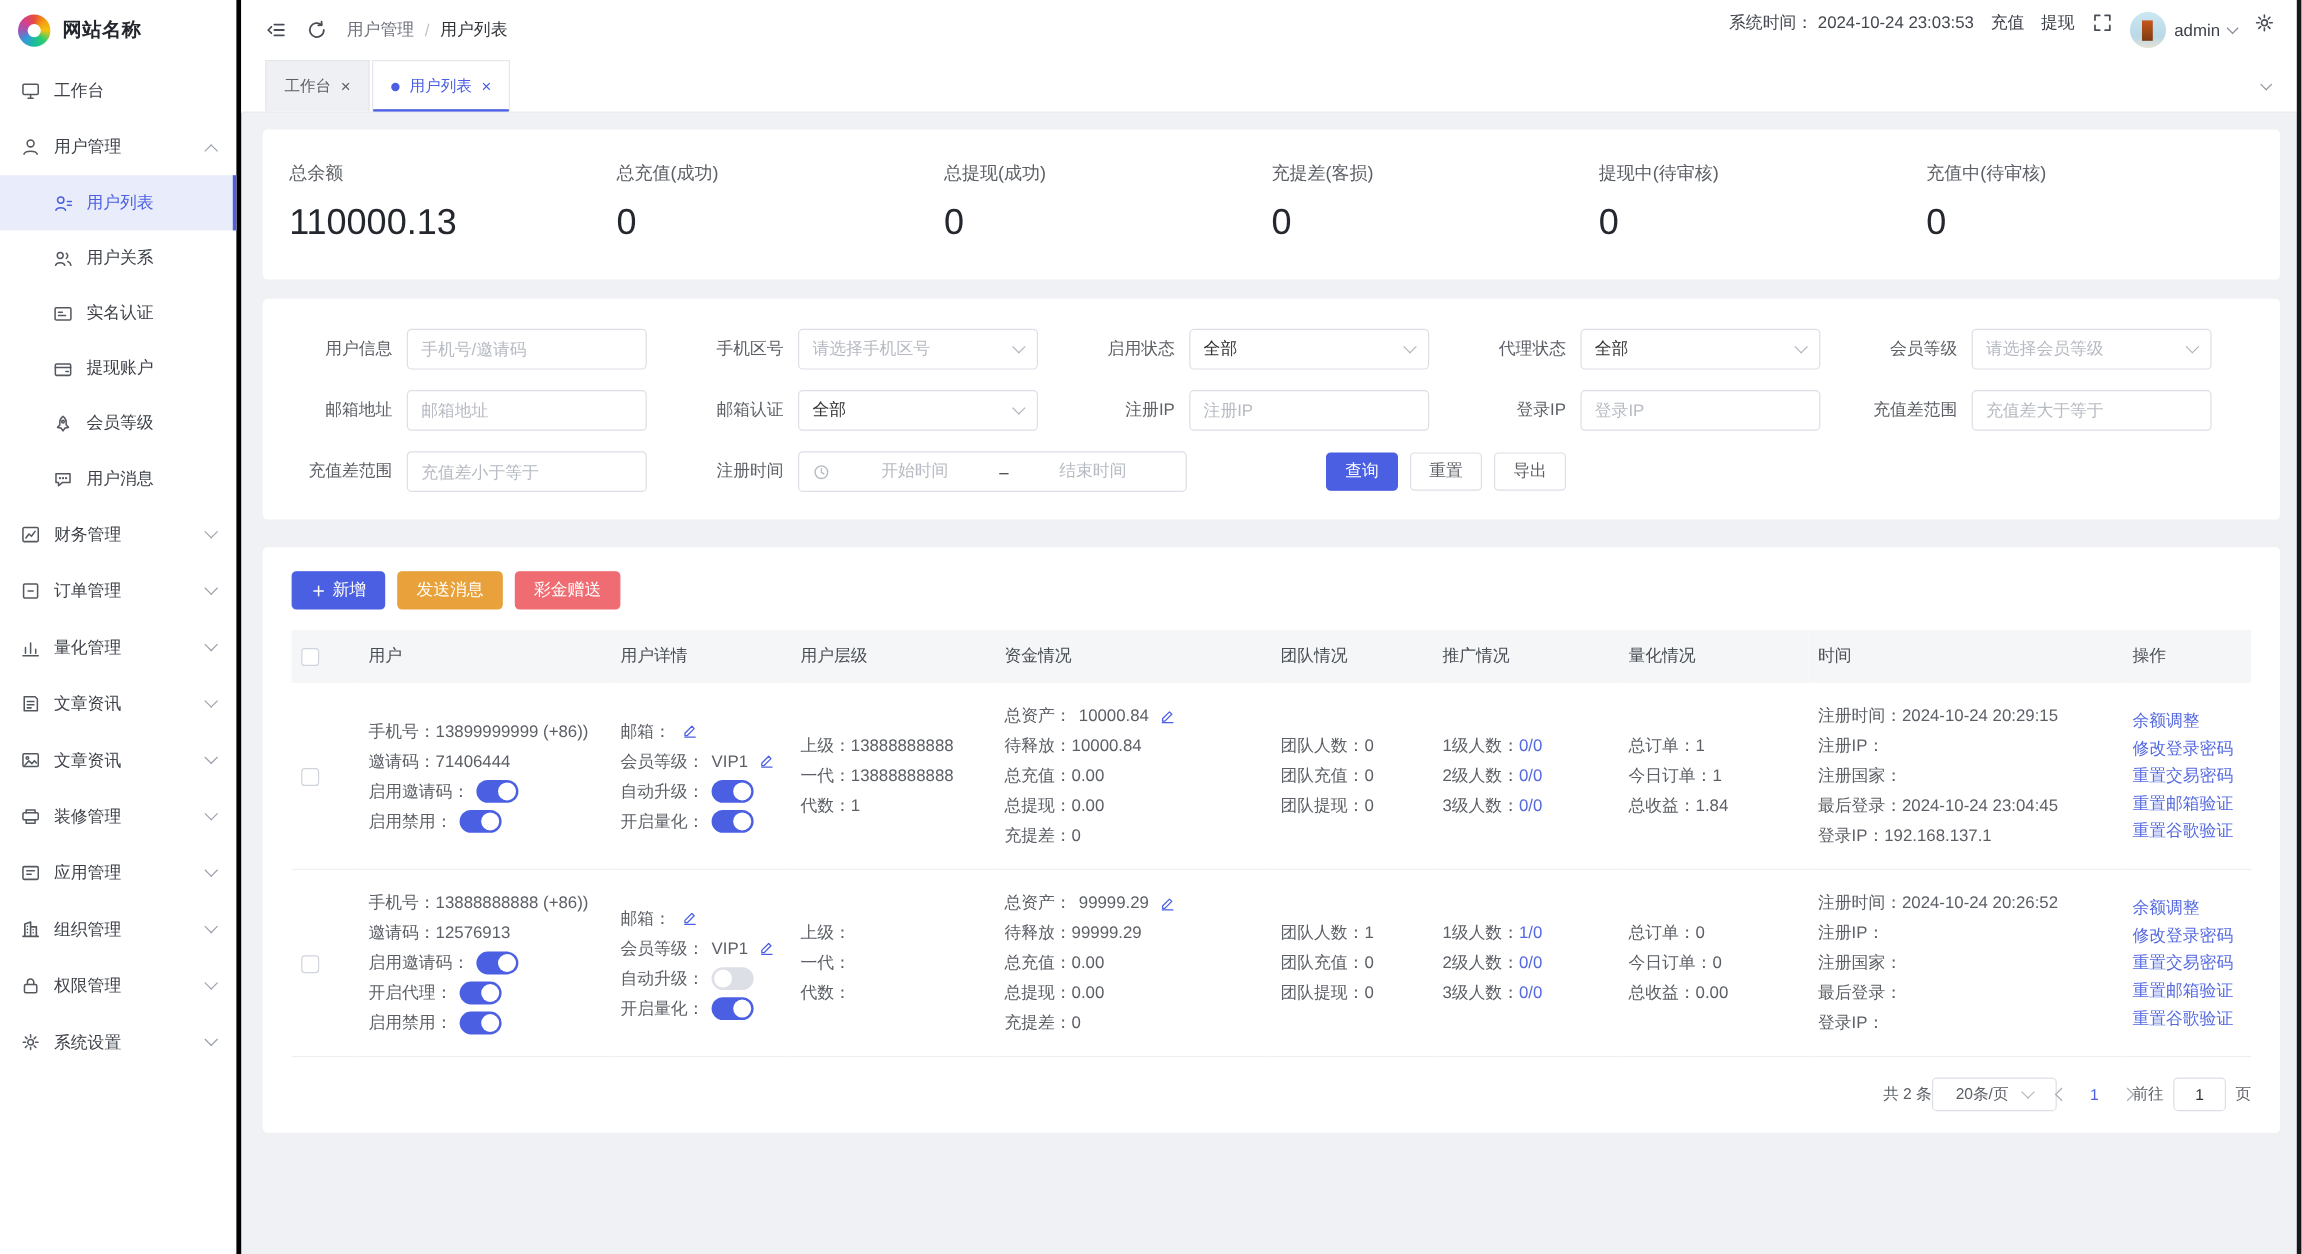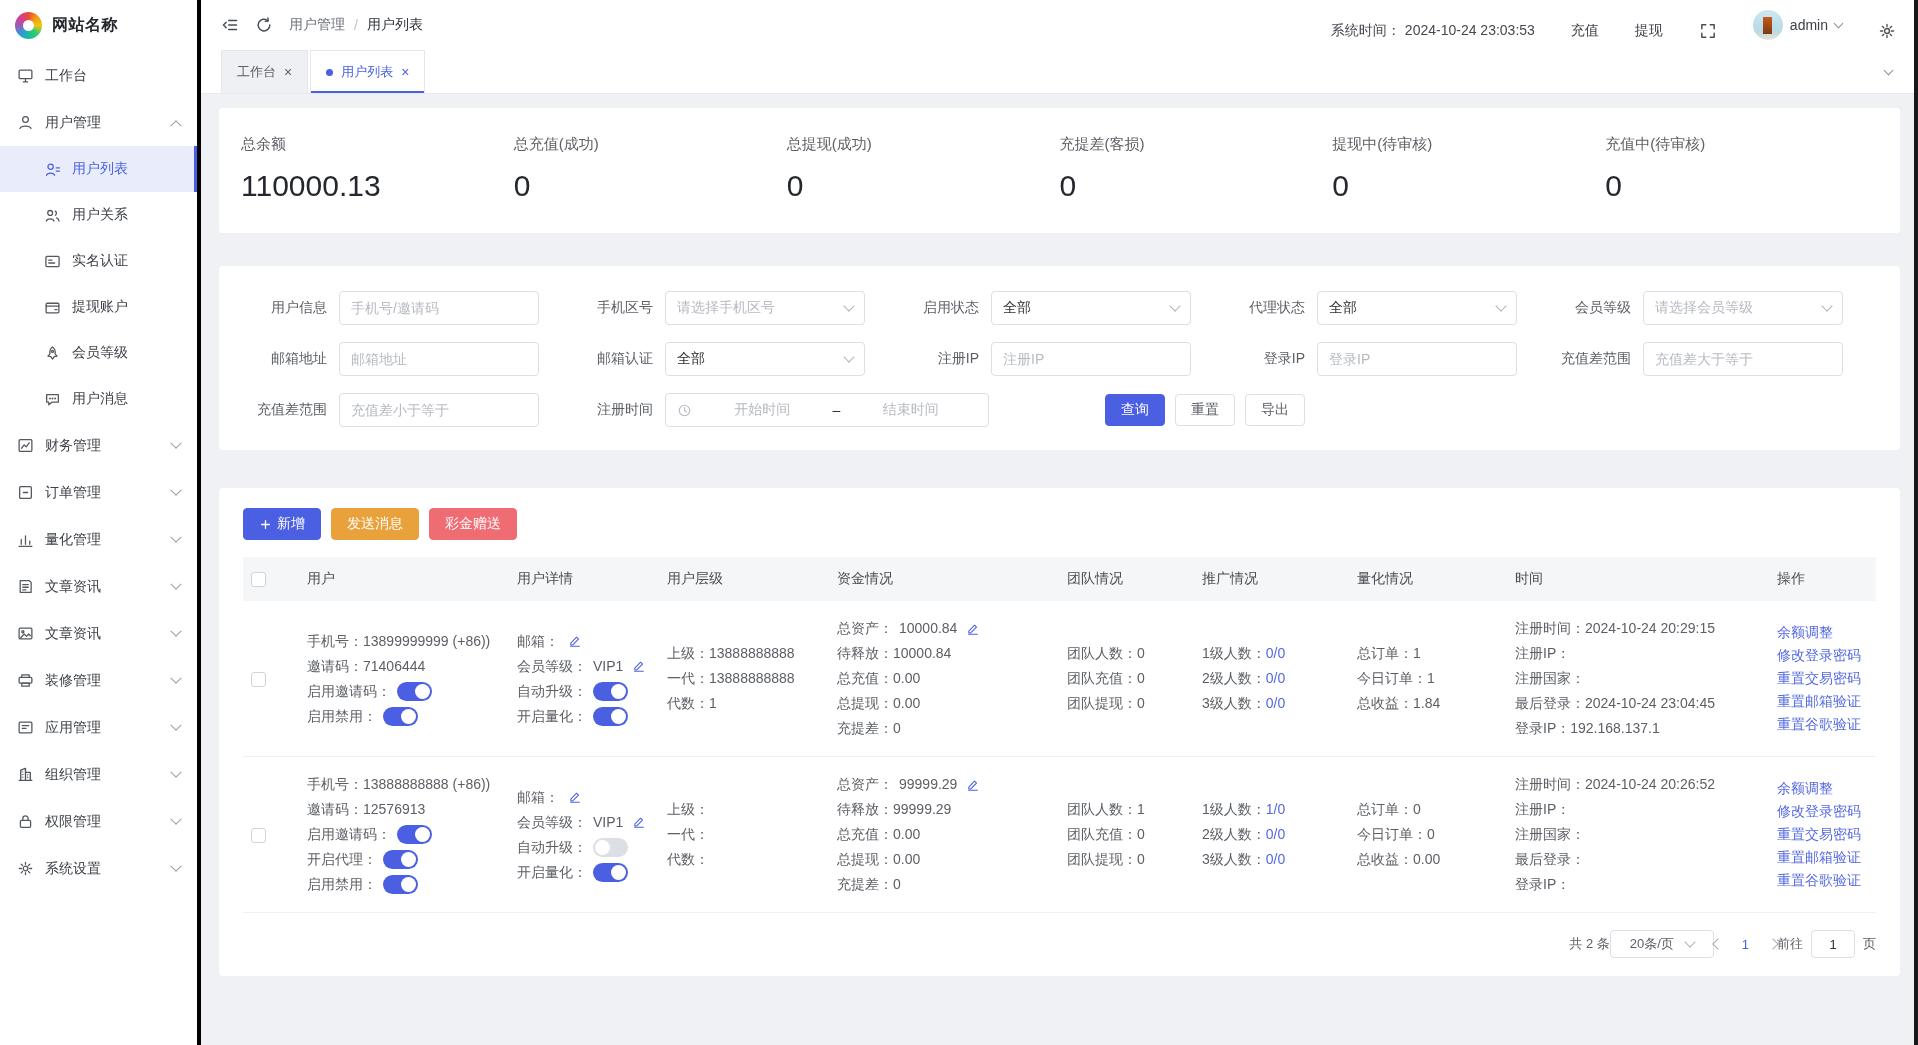--- a/index.html
+++ b/index.html
@@ -25,47 +25,47 @@
   .menu-item.active{background:#e9ecfa;color:#4a5fe2;border-right:3px solid #4a5fe2}
   .menu-item.active .mi-icon{color:#4a5fe2}
 
   
   .main{flex:1;display:flex;flex-direction:column;min-width:0}
   .topbar{height:50px;background:#fff;display:flex;align-items:center;padding:0 22px 0 20px;gap:16px;flex-shrink:0}
   .icon-btn{width:18px;height:18px;color:#494e56;cursor:pointer;flex-shrink:0}
   .icon-btn svg{width:100%;height:100%;display:block}
   .breadcrumb{display:flex;gap:9px;font-size:14px;align-items:center}
   .crumb-1{color:#6d727b}.crumb-sep{color:#c0c4cc}.crumb-2{color:#2e3237}
-  .topbar-right{margin-left:auto;display:flex;align-items:flex-end;gap:36px;font-size:14px;color:#3b3f46}
+  .topbar-right{margin-left:auto;display:flex;align-items:flex-start;gap:14px;font-size:14px;color:#3b3f46}
   .systime{display:flex;gap:4px;color:#44484f}
   .user-chip{display:flex;align-items:center;gap:7px;cursor:pointer}
   .avatar{width:30px;height:30px;border-radius:50%;flex-shrink:0;
     background:linear-gradient(to bottom,#c7591c,#7c3a12) no-repeat center/9px 17px,
                linear-gradient(180deg,#cbe7f2 0%,#b9d9e6 70%,#e8e2d6 100%)}
   .chev-sm{width:7px;height:7px;border-right:1.3px solid #8a9099;border-bottom:1.3px solid #8a9099;transform:rotate(45deg);margin-top:-3px}
 
   
   .tabbar{height:44px;background:#fff;border-bottom:1px solid #e7e9ee;display:flex;align-items:stretch;padding-left:20px;flex-shrink:0}
   .tab{display:flex;align-items:center;gap:8px;padding:0 15px;font-size:13px;color:#5a6067;background:#eff0f3;border:1px solid #e4e7ec;border-bottom:none;cursor:pointer;position:relative;margin-right:2px}
   .tab.active{background:#fff;color:#4a5fe2}
   .tab.active::after{content:"";position:absolute;left:0;right:0;bottom:0;height:2px;background:#4a5fe2}
   .tab-dot{width:7px;height:7px;border-radius:50%;background:#4a5fe2;flex-shrink:0}
   .tab-close{font-size:14px;line-height:1;color:inherit}
   .tabbar-end{margin-left:auto;display:flex;align-items:center;padding-right:26px}
 
   
   .content{flex:1;padding:14px 18px 0;overflow:hidden}
   .card{background:#fff;border-radius:4px}
 
-  .stats-card{display:flex;padding:27px 22px 30px;margin-bottom:33px}
+  .stats-card{display:flex;padding:27px 22px 30px;margin-bottom:16px}
   .stat{flex:1}
   .stat-label{font-size:15px;color:#5c6066}
   .stat-value{font-size:30px;color:#24282e;margin-top:15px}
 
-  .filter-card{padding:25px 24px 6px;margin-bottom:38px}
+  .filter-card{padding:25px 24px 6px;margin-bottom:23px}
   .f-row{display:flex;margin-bottom:17px}
   .f-field{display:flex;align-items:center;width:326px;flex-shrink:0}
   .f-label{width:96px;text-align:right;padding-right:12px;font-size:14px;color:#5c6066;flex-shrink:0;white-space:nowrap}
   .f-control{width:200px;height:34px;border:1px solid #dcdfe6;border-radius:4px;background:#fff;display:flex;align-items:center;padding:0 11px;font-size:14px}
   .f-input{border:none;outline:none;width:100%;font-size:14px;color:#303133;font-family:inherit;background:transparent}
   .f-input::placeholder{color:#b6bac2}
   .f-value{flex:1;color:#303133;white-space:nowrap;overflow:hidden}
   .f-value.ph{color:#b6bac2}
   .sel-chev{width:8px;height:8px;border-right:1.3px solid #b0b4bc;border-bottom:1.3px solid #b0b4bc;transform:rotate(45deg);margin-top:-4px;flex-shrink:0}
   .date-control{width:324px;gap:4px}

